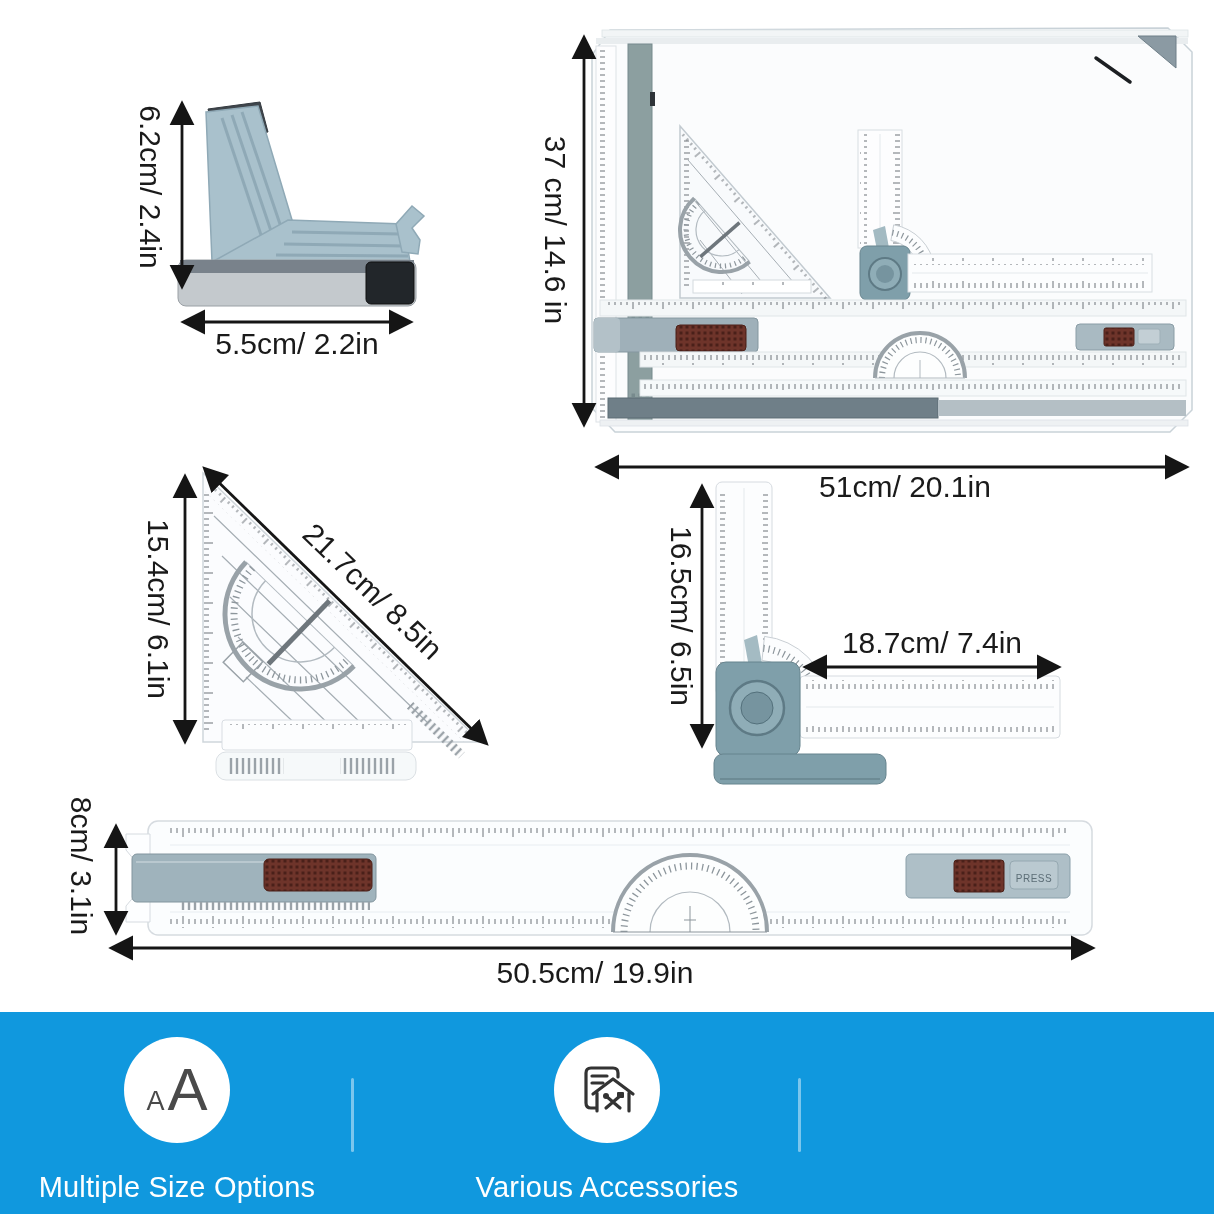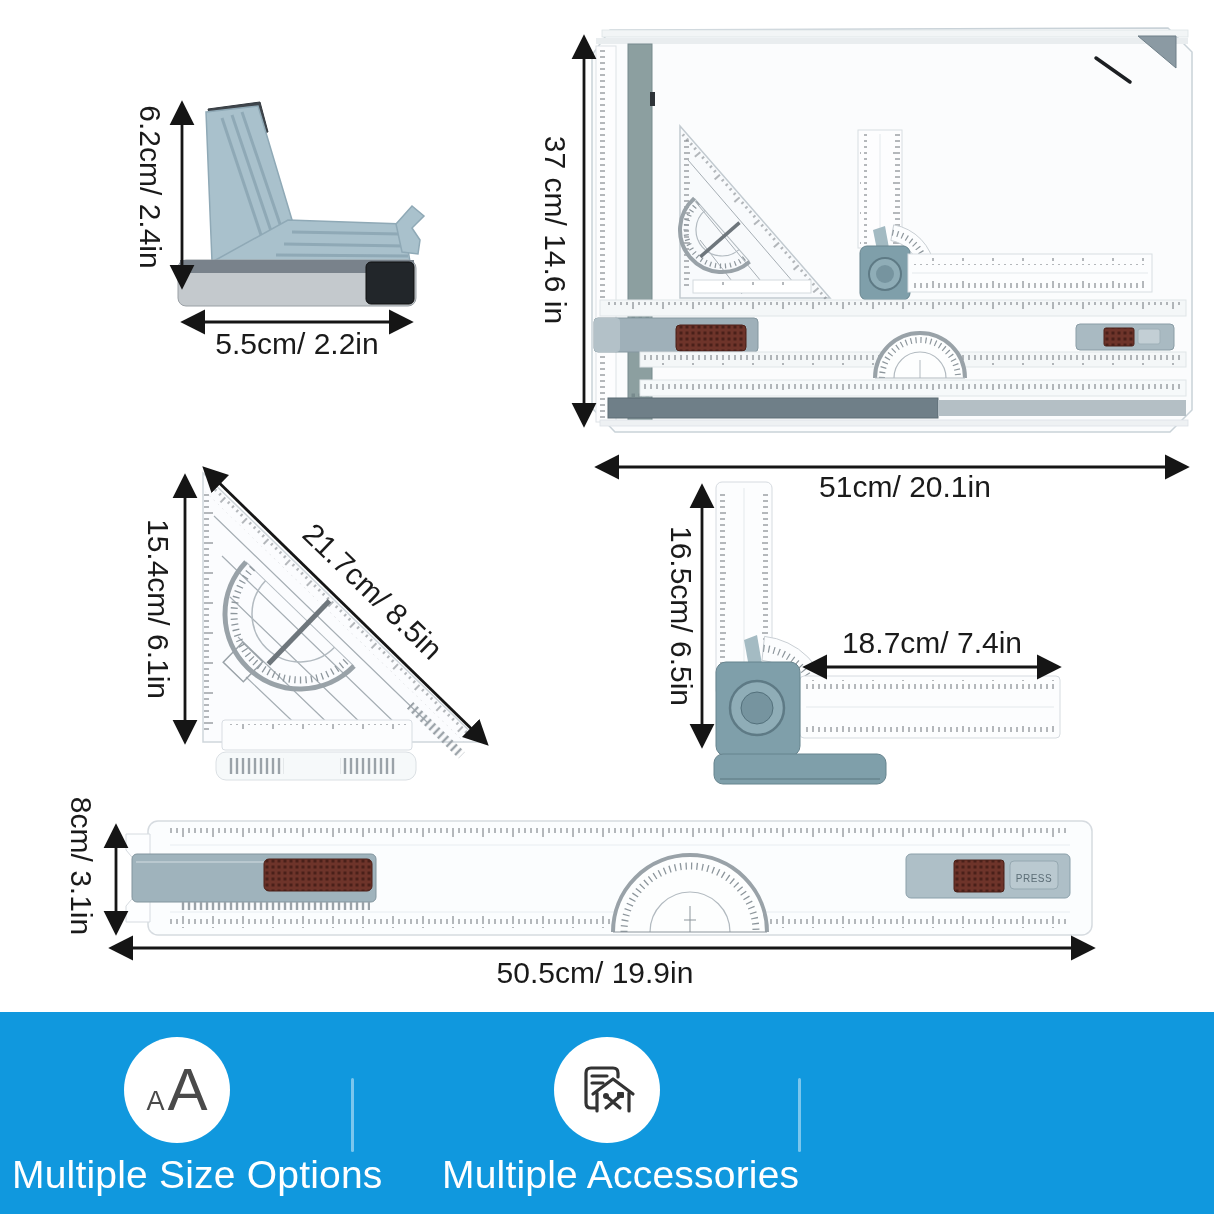--- a/index.html
+++ b/index.html
@@ -6,21 +6,21 @@
   #page{position:relative;width:1214px;height:1214px;background:#ffffff;overflow:hidden;
         font-family:"Liberation Sans", sans-serif;}
   #collage{position:absolute;left:0;top:0;}
   .dim-text{fill:#1a1a1a;font-family:"Liberation Sans",sans-serif;font-size:30px;}
   .dim-line{stroke:#161616;stroke-width:2.8;}
   
   #banner{position:absolute;left:0;top:1012px;width:1214px;height:202px;background:#1098DE;}
   .feature{position:absolute;top:0;width:330px;height:202px;text-align:center;}
   .feat-circle{width:106px;height:106px;border-radius:50%;background:#ffffff;margin:25px auto 0 auto;
                display:flex;align-items:center;justify-content:center;}
-  .feat-label{margin-top:10px;color:#ffffff;font-size:39px;white-space:nowrap;letter-spacing:.2px;}
+  .feat-label{margin-top:28px;color:#ffffff;font-size:29px;white-space:nowrap;letter-spacing:.2px;}
   .divider{position:absolute;top:66px;width:3px;height:74px;background:rgba(255,255,255,.45);border-radius:2px;}
   .aa-wrap{display:flex;align-items:baseline;color:#4a4a4a;}
   .aa-small{font-size:27px;}
   .aa-large{font-size:60px;margin-left:3px;line-height:1;}
 </style>
 </head>
 <body>
 
 <div id="page">
 
@@ -274,20 +274,20 @@
           <path d="M19,48 H14 Q9,48 9,43 V13 Q9,8 14,8 H36 Q41,8 41,13 V17"></path>
           <path d="M15,16 H30 M15,23 H26"></path>
           <path d="M16,34 L36,19 L56,34"></path>
           <path d="M20,33 V51 M52,33 V51"></path>
           <path d="M29,48 L43,36 M29,36 L43,48"></path>
         </g>
         <rect x="40" y="32" width="7" height="6" rx="1" fill="#333333"></rect>
         <circle cx="29" cy="36" r="3" fill="#333333"></circle>
       </svg>
     </div>
-    <div class="feat-label">Multiple Accessories</div>
+    <div class="feat-label">Various Accessories</div>
   </div>
 
   <div class="divider" style="left:798px"></div>
 
 
 </div>
 </div>
 
 </body></html>

